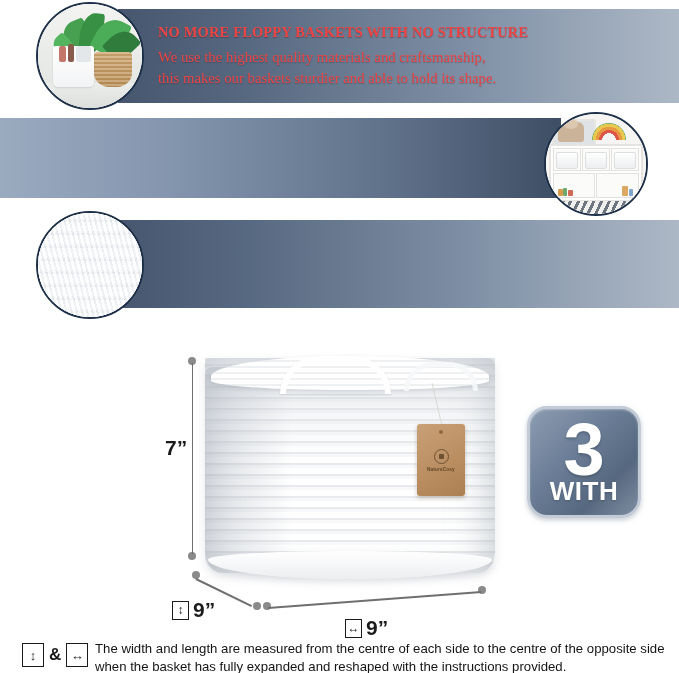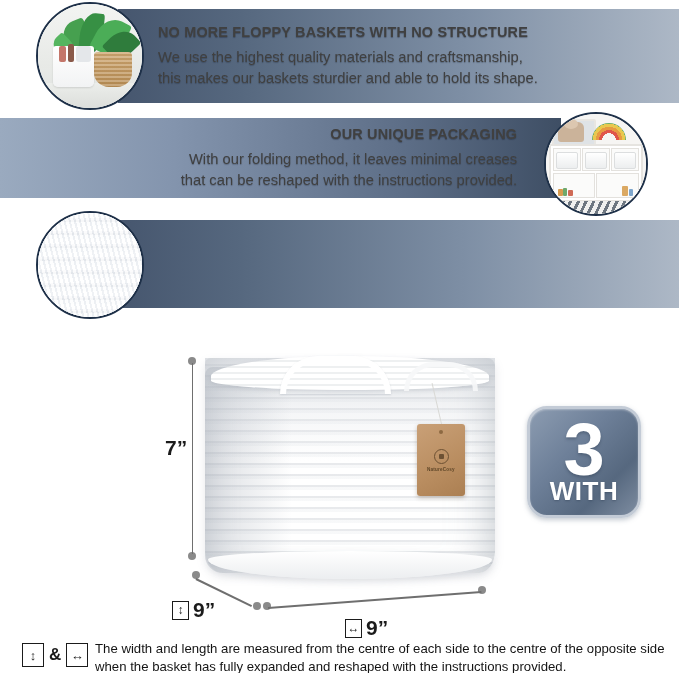--- a/index.html
+++ b/index.html
@@ -11,21 +11,21 @@
     position:relative;
   }
   .stage{position:relative;width:679px;height:673px;}
 
   
   .banner{position:absolute;display:flex;align-items:center;}
   .banner-bar{position:absolute;top:0;left:0;height:100%;width:100%;}
   .bar-ltr{background:linear-gradient(to right,#46566e 0%,#56687f 22%,#7e8fa5 62%,#adb8c6 100%);}
   .bar-rtl{background:linear-gradient(to right,#9aaabf 0%,#8495ae 30%,#5d6e87 72%,#3e4e64 100%);}
 
-  .banner-text{position:relative;z-index:3;color:#404040;}
+  .banner-text{position:relative;z-index:3;color:#ef4444;font-family:Liberation Serif, serif;}
   .banner-title{
     font-weight:bold;
     letter-spacing:.2px;
     text-transform:uppercase;
     font-size:15.5px;
     line-height:1.05;
     transform:scaleX(.93);
     transform-origin:left center;
     text-shadow:0 1px 1px rgba(20,30,45,.35);
     white-space:nowrap;
@@ -215,25 +215,20 @@
       <div class="jute"></div>
       <div class="wbasket"></div>
       <div class="brush"></div>
         <div class="brush2"></div>
         <div class="pad"></div>
     </div>
   </div>
 
   <div class="banner" style="left:0px;top:118px;width:561px;height:80px;">
     <div class="banner-bar bar-rtl"></div>
-    <div class="banner-text" style="margin-left:auto;margin-right:44px;text-align:right;">
-      <div class="banner-title right">OUR UNIQUE PACKAGING</div>
-      <div class="banner-body right">With our folding method, it leaves minimal creases</div>
-      <div class="banner-body right" style="margin-top:1px;">that can be reshaped with the instructions provided.</div>
-    </div>
   </div>
   <div class="circle" style="left:544px;top:112px;width:104px;height:104px;">
     <div class="ph-shelf">
       <div class="frame"></div>
       <div class="teddy"></div>
       <div class="rainbow"></div>
       <div class="unit">
         <div class="cub c1">
             <div class="bskt"></div>
           </div>

